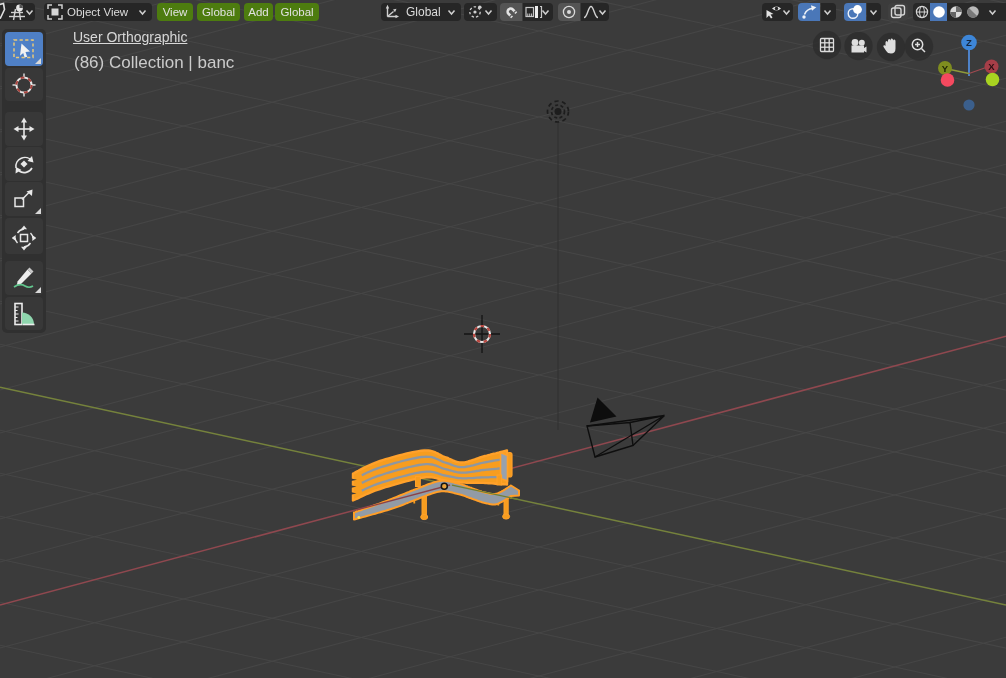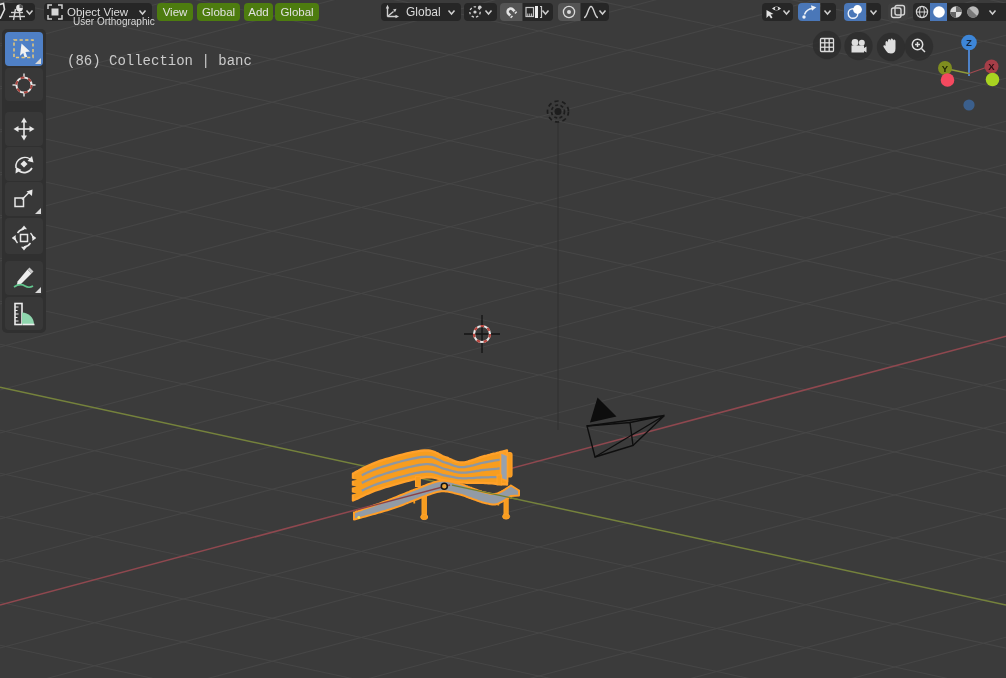--- a/index.html
+++ b/index.html
@@ -366,15 +366,15 @@
     </svg>
     <svg style="position:absolute;left:35px;top:58px" width="6" height="6">
       <path d="M6 0 L6 6 L0 6 Z" fill="#d8d8d8"></path>
     </svg>
     <svg style="position:absolute;left:35px;top:208px" width="6" height="6">
       <path d="M6 0 L6 6 L0 6 Z" fill="#d8d8d8"></path>
     </svg>
     <svg style="position:absolute;left:35px;top:287px" width="6" height="6">
       <path d="M6 0 L6 6 L0 6 Z" fill="#d8d8d8"></path>
     </svg>
-<div style="position:absolute;left:73px;top:16px;color:#d8d8d8;font-size:10px;">User Orthographic</div>
-<div style="position:absolute;left:67px;top:53px;color:#cbcbcb;font-size:14px;font-family:Liberation Mono, monospace;">(86) Collection | banc</div>
+<div style="position:absolute;left:73px;top:29px;color:#d8d8d8;font-size:14px;text-decoration:underline;">User Orthographic</div>
+<div style="position:absolute;left:74px;top:53px;color:#cbcbcb;font-size:17px;">(86) Collection | banc</div>
 </div>
 
 </body></html>

